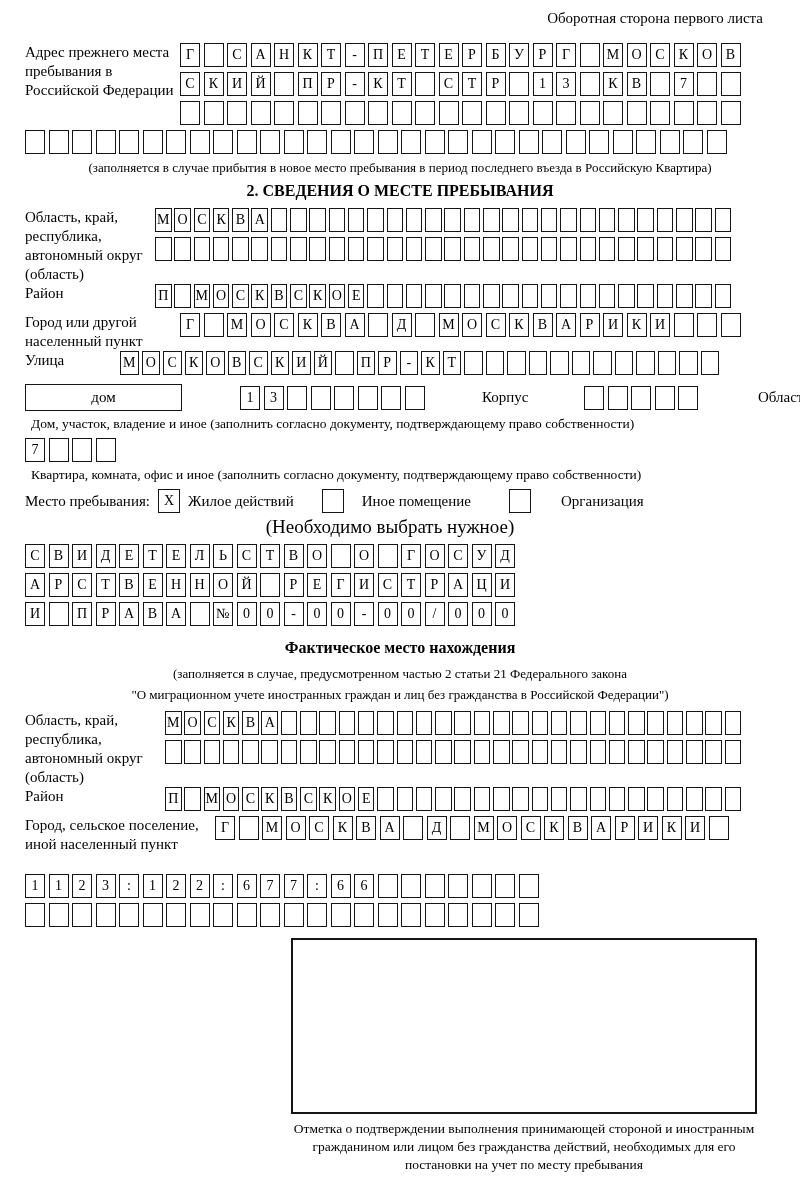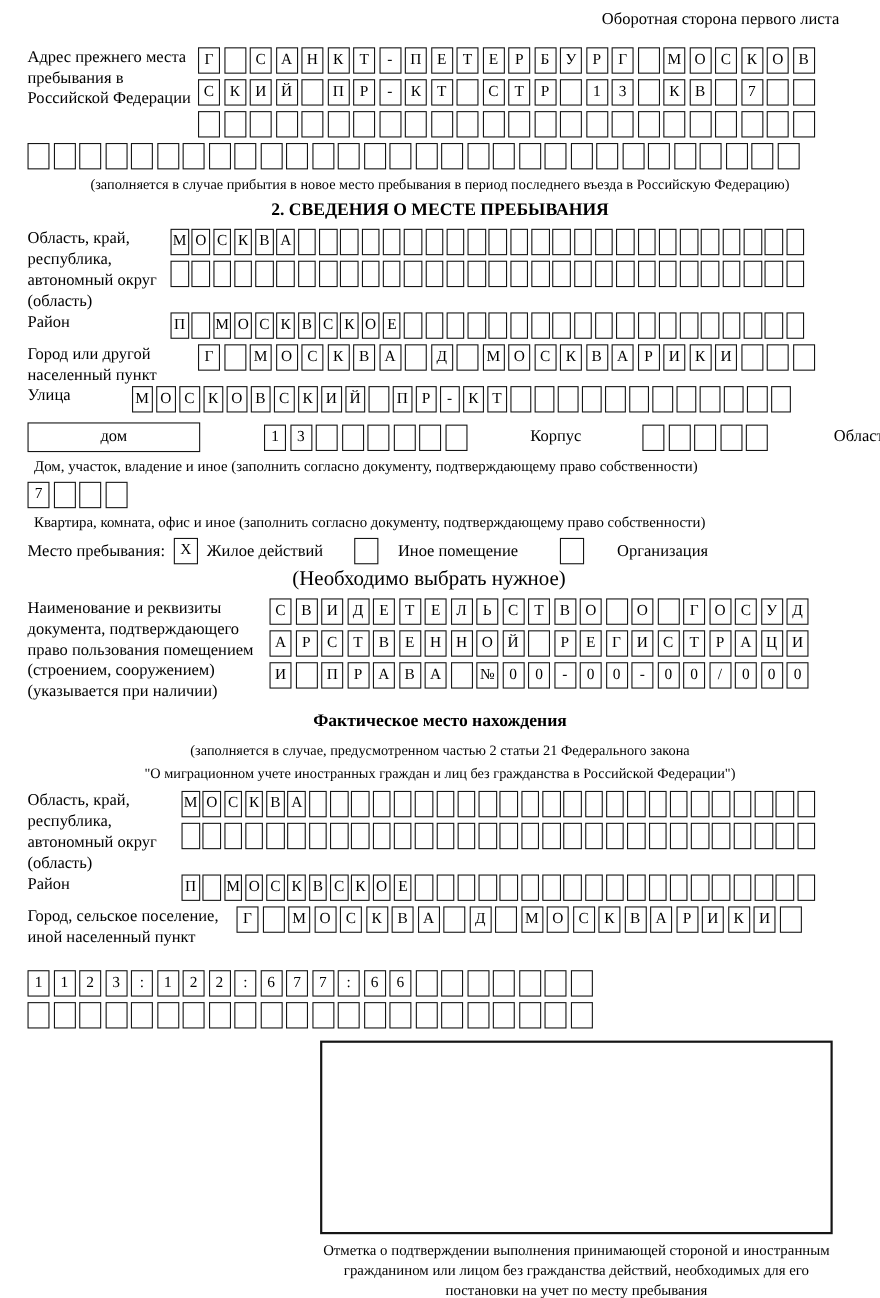--- a/index.html
+++ b/index.html
@@ -156,21 +156,21 @@
     <div class="cell"></div>
     <div class="cell"></div>
     <div class="cell"></div>
     <div class="cell"></div>
     <div class="cell"></div>
     <div class="cell"></div>
     <div class="cell"></div>
     <div class="cell"></div>
     <div class="cell"></div>
   </div>
-<div class="note">(заполняется в случае прибытия в новое место пребывания в период последнего въезда в Российскую Федерацию)</div>
+<div class="note">(заполняется в случае прибытия в новое место пребывания в период последнего въезда в Российскую Квартира)</div>
 
 <div class="h-center">2. СВЕДЕНИЯ О МЕСТЕ ПРЕБЫВАНИЯ</div>
 
 <div class="row">
   <div class="lbl" style="width:130px;">Область, край, республика, автономный округ (область)</div>
   <div class="rows-wrap">
     <div class="cells narrow">
         <div class="cell">М</div>
         <div class="cell">О</div>
         <div class="cell">С</div>
@@ -388,21 +388,20 @@
   <span class="gap-sm" style="width:18px;"></span>
   <span class="inline-lbl">Иное помещение</span>
   <span class="gap-sm" style="width:38px;"></span>
   <div class="chk"></div>
   <span class="gap-sm" style="width:30px;"></span>
   <span class="inline-lbl">Организация</span>
 </div>
 <div class="vybor-note">(Необходимо выбрать нужное)</div>
 
 <div class="row">
-  <div class="lbl" style="width:220px;">Наименование и реквизиты документа, подтверждающего право пользования помещением (строением, сооружением) (указывается при наличии)</div>
   <div class="rows-wrap">
     <div class="cells">
         <div class="cell">С</div>
         <div class="cell">В</div>
         <div class="cell">И</div>
         <div class="cell">Д</div>
         <div class="cell">Е</div>
         <div class="cell">Т</div>
         <div class="cell">Е</div>
         <div class="cell">Л</div>

